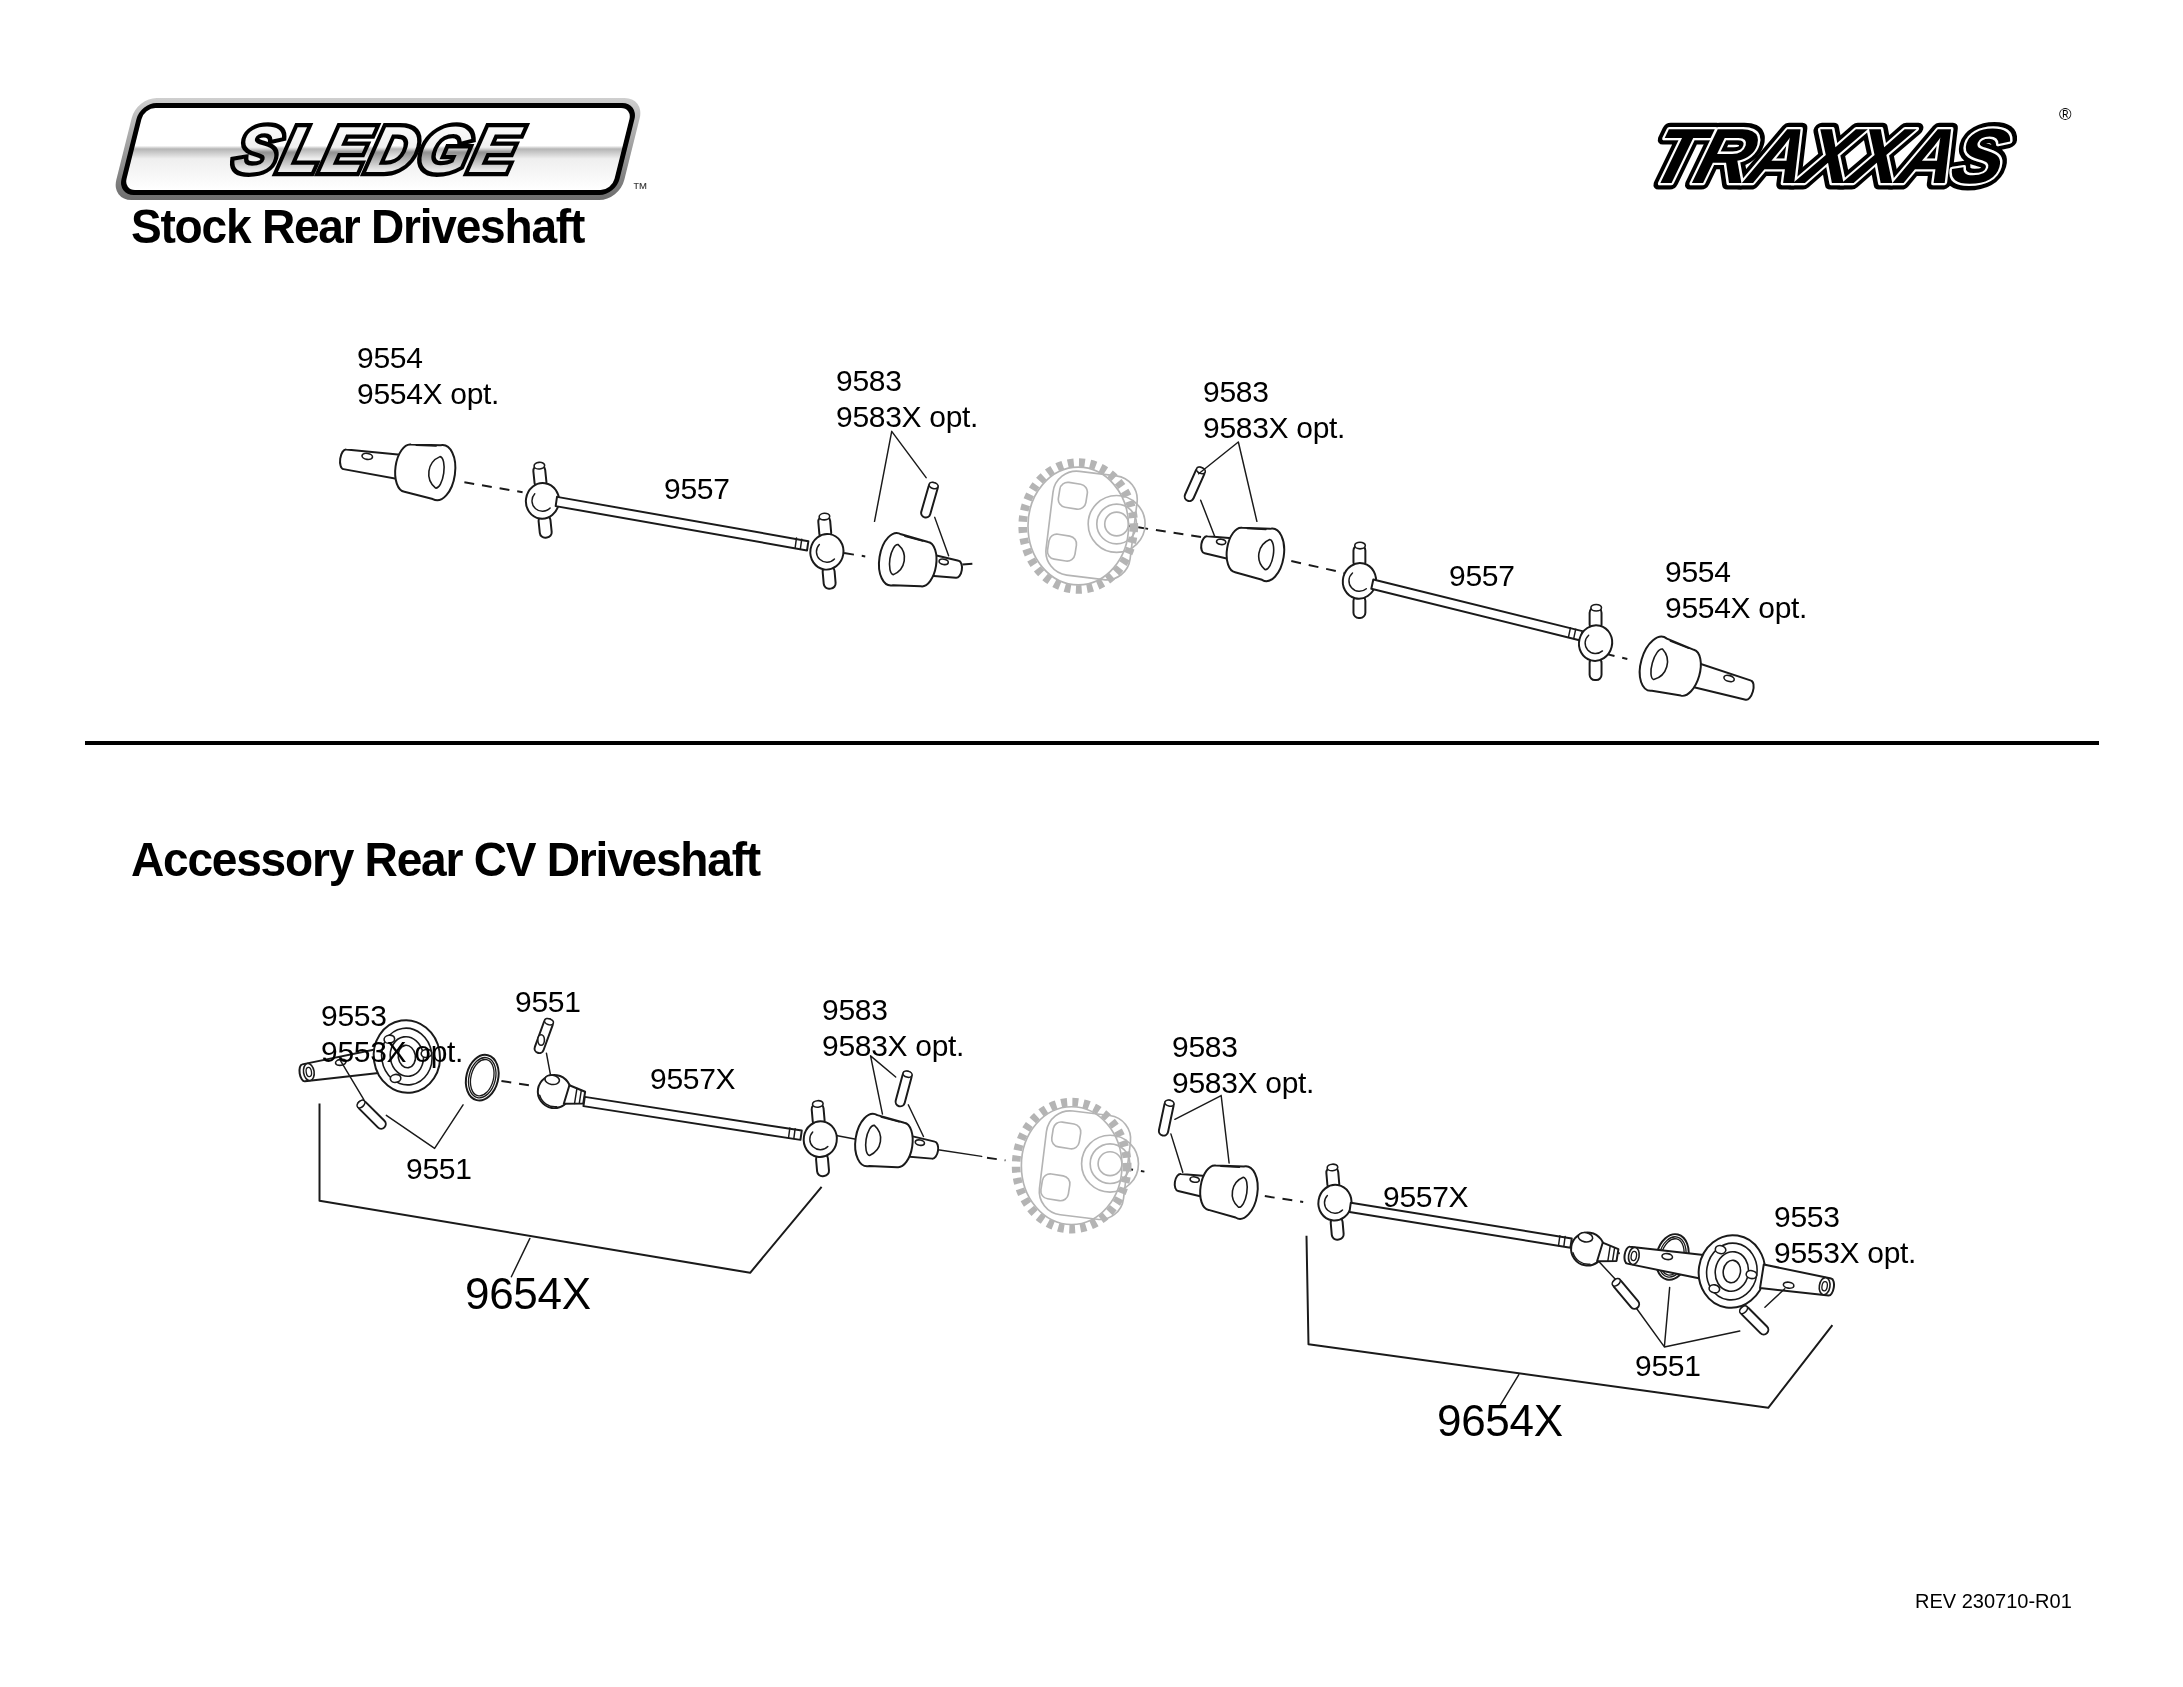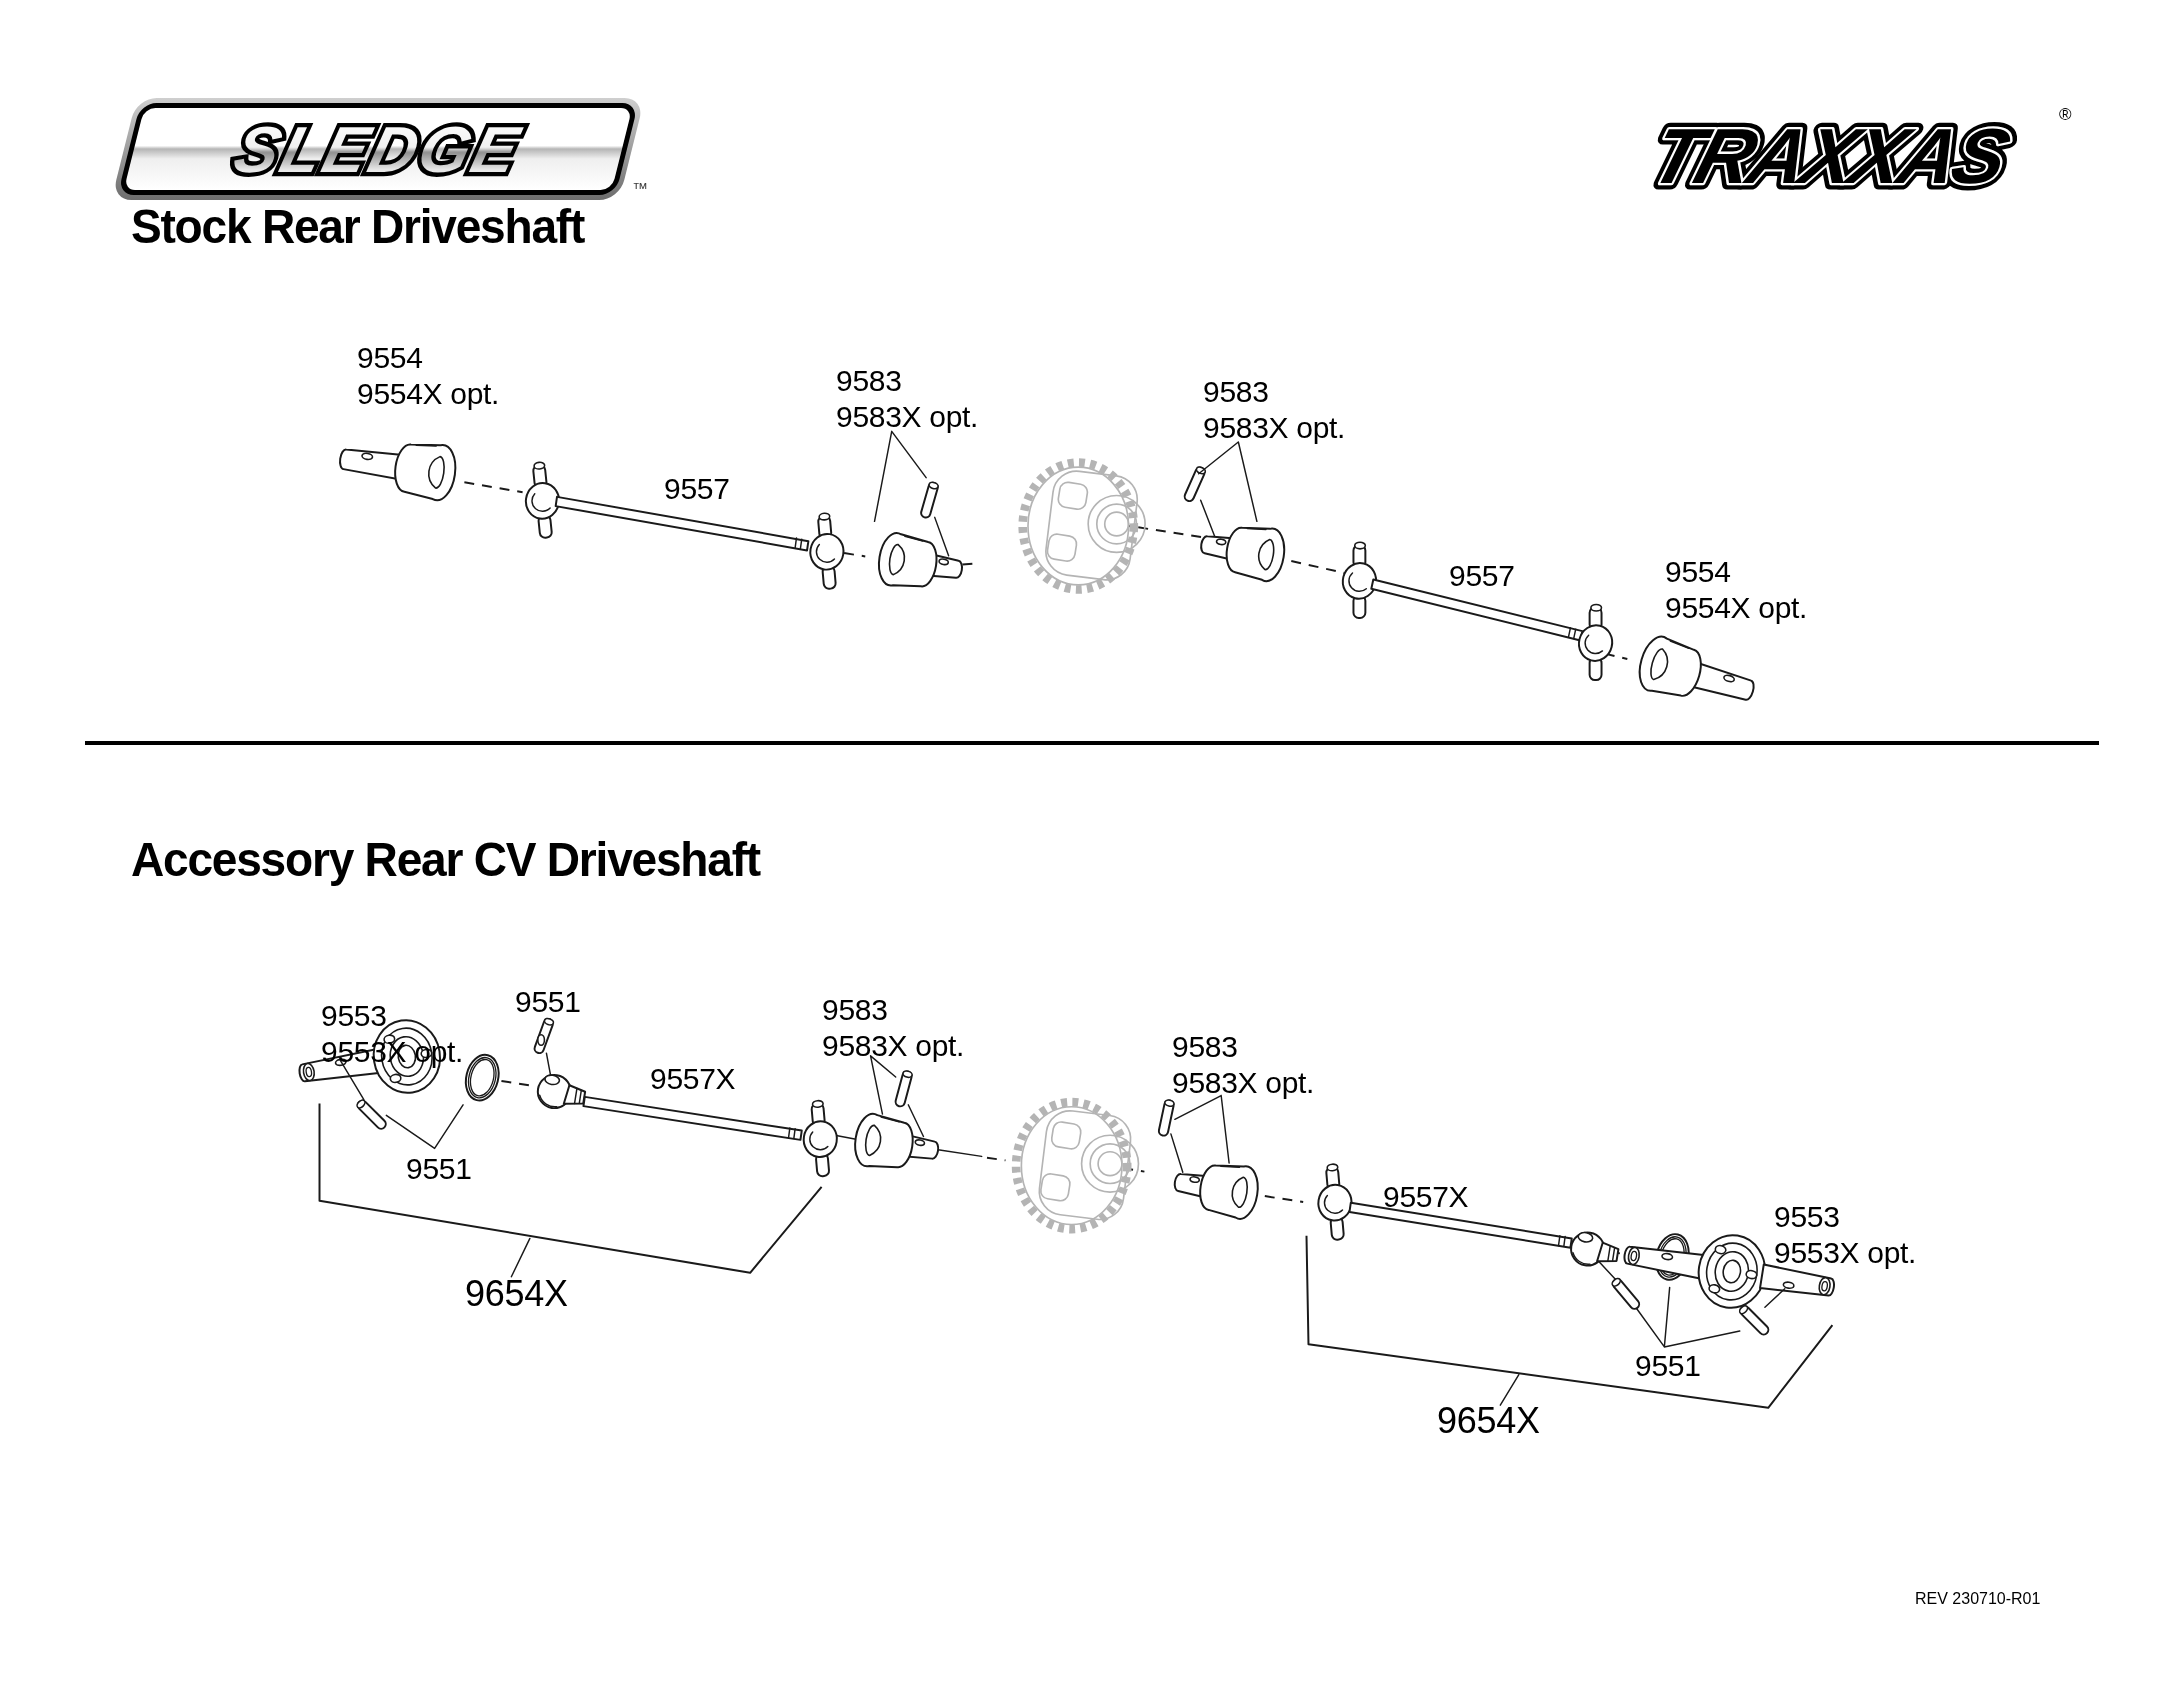--- a/index.html
+++ b/index.html
@@ -3,26 +3,26 @@
 <meta charset="utf-8">
 <style>
   html,body{margin:0;padding:0;background:#fff;}
   #page{position:relative;width:2183px;height:1687px;background:#ffffff;overflow:hidden;
         font-family:"Liberation Sans",sans-serif;color:#000;}
   .abs{position:absolute;}
 
   
   .sec-title{position:absolute;font-weight:700;font-size:49px;letter-spacing:-1.3px;
              transform:scaleX(.94);transform-origin:left top;white-space:nowrap;}
-  .rev{position:absolute;font-size:16px;letter-spacing:0;}
+  .rev{position:absolute;font-size:20px;letter-spacing:0;}
 
   
   .plabel{position:absolute;font-size:30px;line-height:36px;white-space:pre-line;
           letter-spacing:-0.3px;}
-  .plabel.big{font-size:36px;}
+  .plabel.big{font-size:44px;}
 
   
   .divider{position:absolute;left:85px;top:741px;width:2014px;height:4px;background:#000;}
 
   
   .sledge{position:absolute;left:124px;top:98px;width:508px;height:102px;transform:skewX(-14deg);}
   .sledge-outer{width:100%;height:100%;border-radius:20px;padding:4.6px;box-sizing:border-box;
                 background:linear-gradient(180deg,#cfcfcf,#6d6d6d);}
   .sledge-black{width:100%;height:100%;border-radius:16px;padding:5.3px;box-sizing:border-box;background:#000;}
   .sledge-white{position:relative;width:100%;height:100%;border-radius:11.2px;overflow:hidden;

